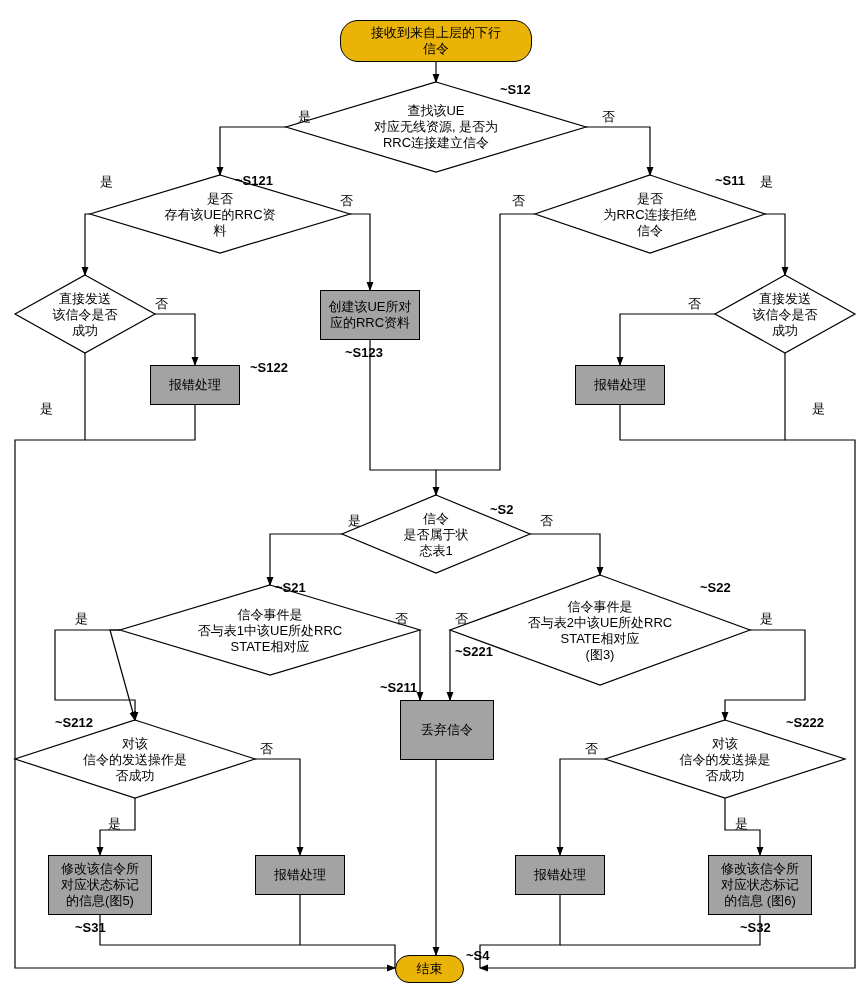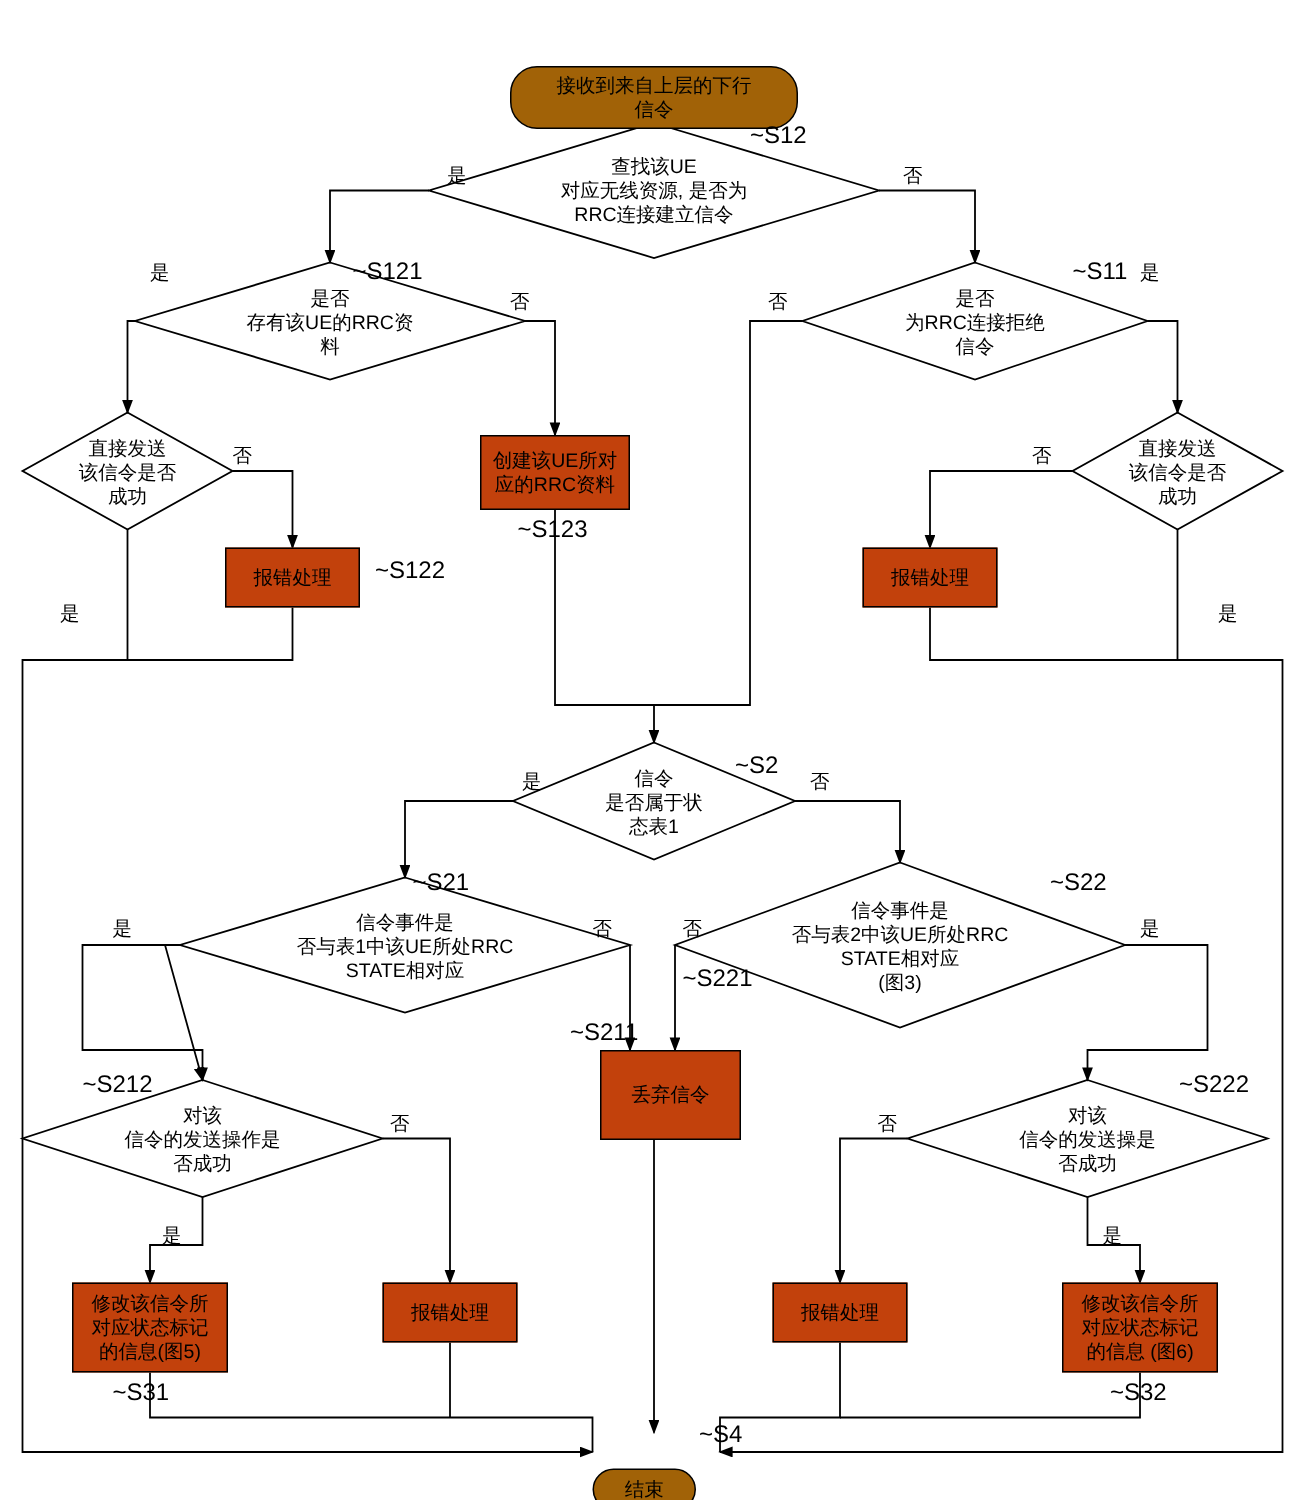--- a/index.html
+++ b/index.html
@@ -23,40 +23,40 @@
     line-height: 1.25;
     text-align: center;
     display: flex;
     align-items: center;
     justify-content: center;
     box-sizing: border-box;
     padding: 2px 4px;
   }
   .rect {
     border: 1.2px solid #000;
-    background: #c2410c;
+    background: #a3a3a3;
   }
   .rounded {
     border: 1.2px solid #000;
     border-radius: 18px;
-    background: #a16207;
-    margin-top: 24px;
+    background: #eab308;
   }
   .diamond-text {
     
   }
   .edge-label {
     position: absolute;
     font-size: 13px;
     background: transparent;
   }
   .step-label {
     position: absolute;
-    font-size: 16px;
+    font-size: 13px;
     background: transparent;
+    font-weight: bold;
   }
 </style>
 </head>
 <body>
 
 <svg width="863" height="1000">
   <defs>
     <marker id="arrow" markerWidth="8" markerHeight="8" refX="7" refY="3" orient="auto">
       <path d="M0,0 L8,3 L0,6 Z" fill="#000"></path>
     </marker>
@@ -176,21 +176,21 @@
 <div class="node diamond-text" style="left:565px; top:190px; width:170px; height:50px;">是否<br>为RRC连接拒绝<br>信令</div>
 <div class="step-label" style="left:715px; top:173px;">~S11</div>
 
 <div class="node rect" style="left:320px; top:290px; width:100px; height:50px;">创建该UE所对<br>应的RRC资料</div>
 <div class="step-label" style="left:345px; top:345px;">~S123</div>
 
 <div class="node diamond-text" style="left:30px; top:290px; width:110px; height:50px;">直接发送<br>该信令是否<br>成功</div>
 <div class="node diamond-text" style="left:730px; top:290px; width:110px; height:50px;">直接发送<br>该信令是否<br>成功</div>
 
 <div class="node rect" style="left:150px; top:365px; width:90px; height:40px;">报错处理</div>
-<div class="step-label" style="left:250px; top:372px;text-align:right;">~S122</div>
+<div class="step-label" style="left:250px; top:360px;text-align:right;">~S122</div>
 
 <div class="node rect" style="left:575px; top:365px; width:90px; height:40px;">报错处理</div>
 
 <div class="node diamond-text" style="left:372px; top:508px; width:128px; height:54px;">信令<br>是否属于状<br>态表1</div>
 <div class="step-label" style="left:490px; top:502px;">~S2</div>
 
 <div class="node diamond-text" style="left:150px; top:603px; width:240px; height:56px;">信令事件是<br>否与表1中该UE所处RRC<br>STATE相对应</div>
 <div class="step-label" style="left:275px; top:580px;">~S21</div>
 
 <div class="node diamond-text" style="left:480px; top:597px; width:240px; height:68px;">信令事件是<br>否与表2中该UE所处RRC<br>STATE相对应<br>(图3)</div>

